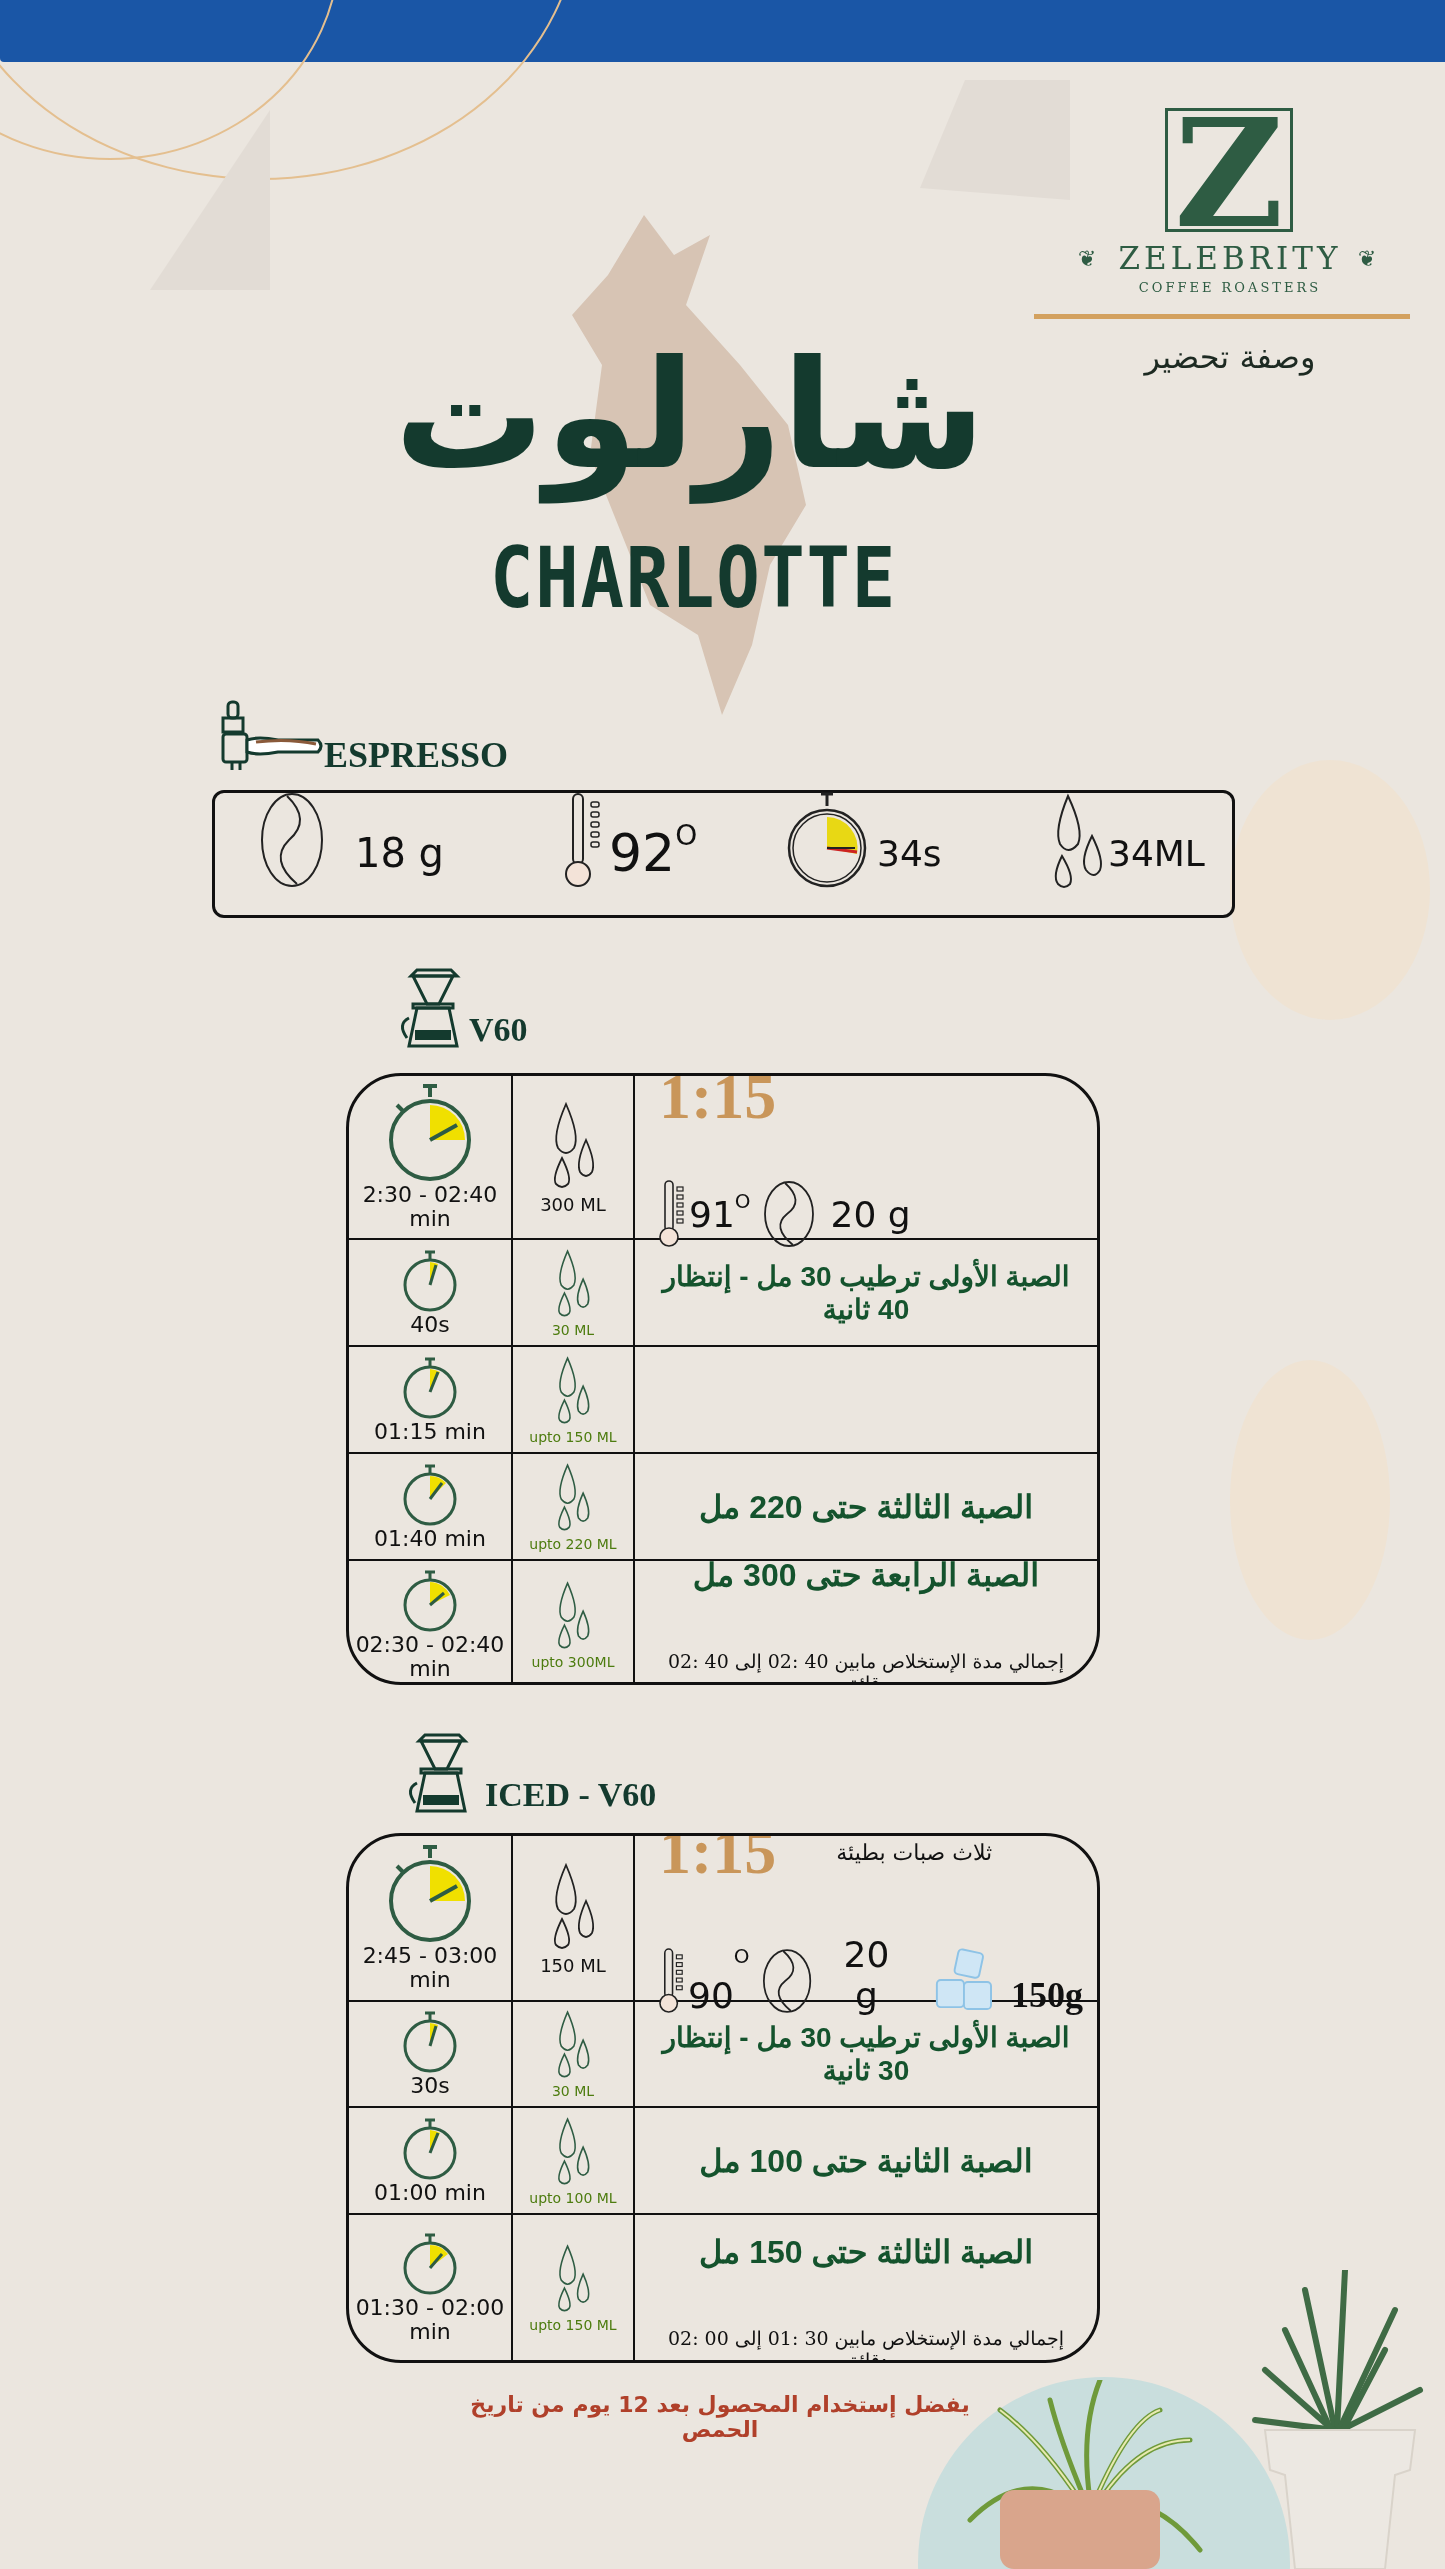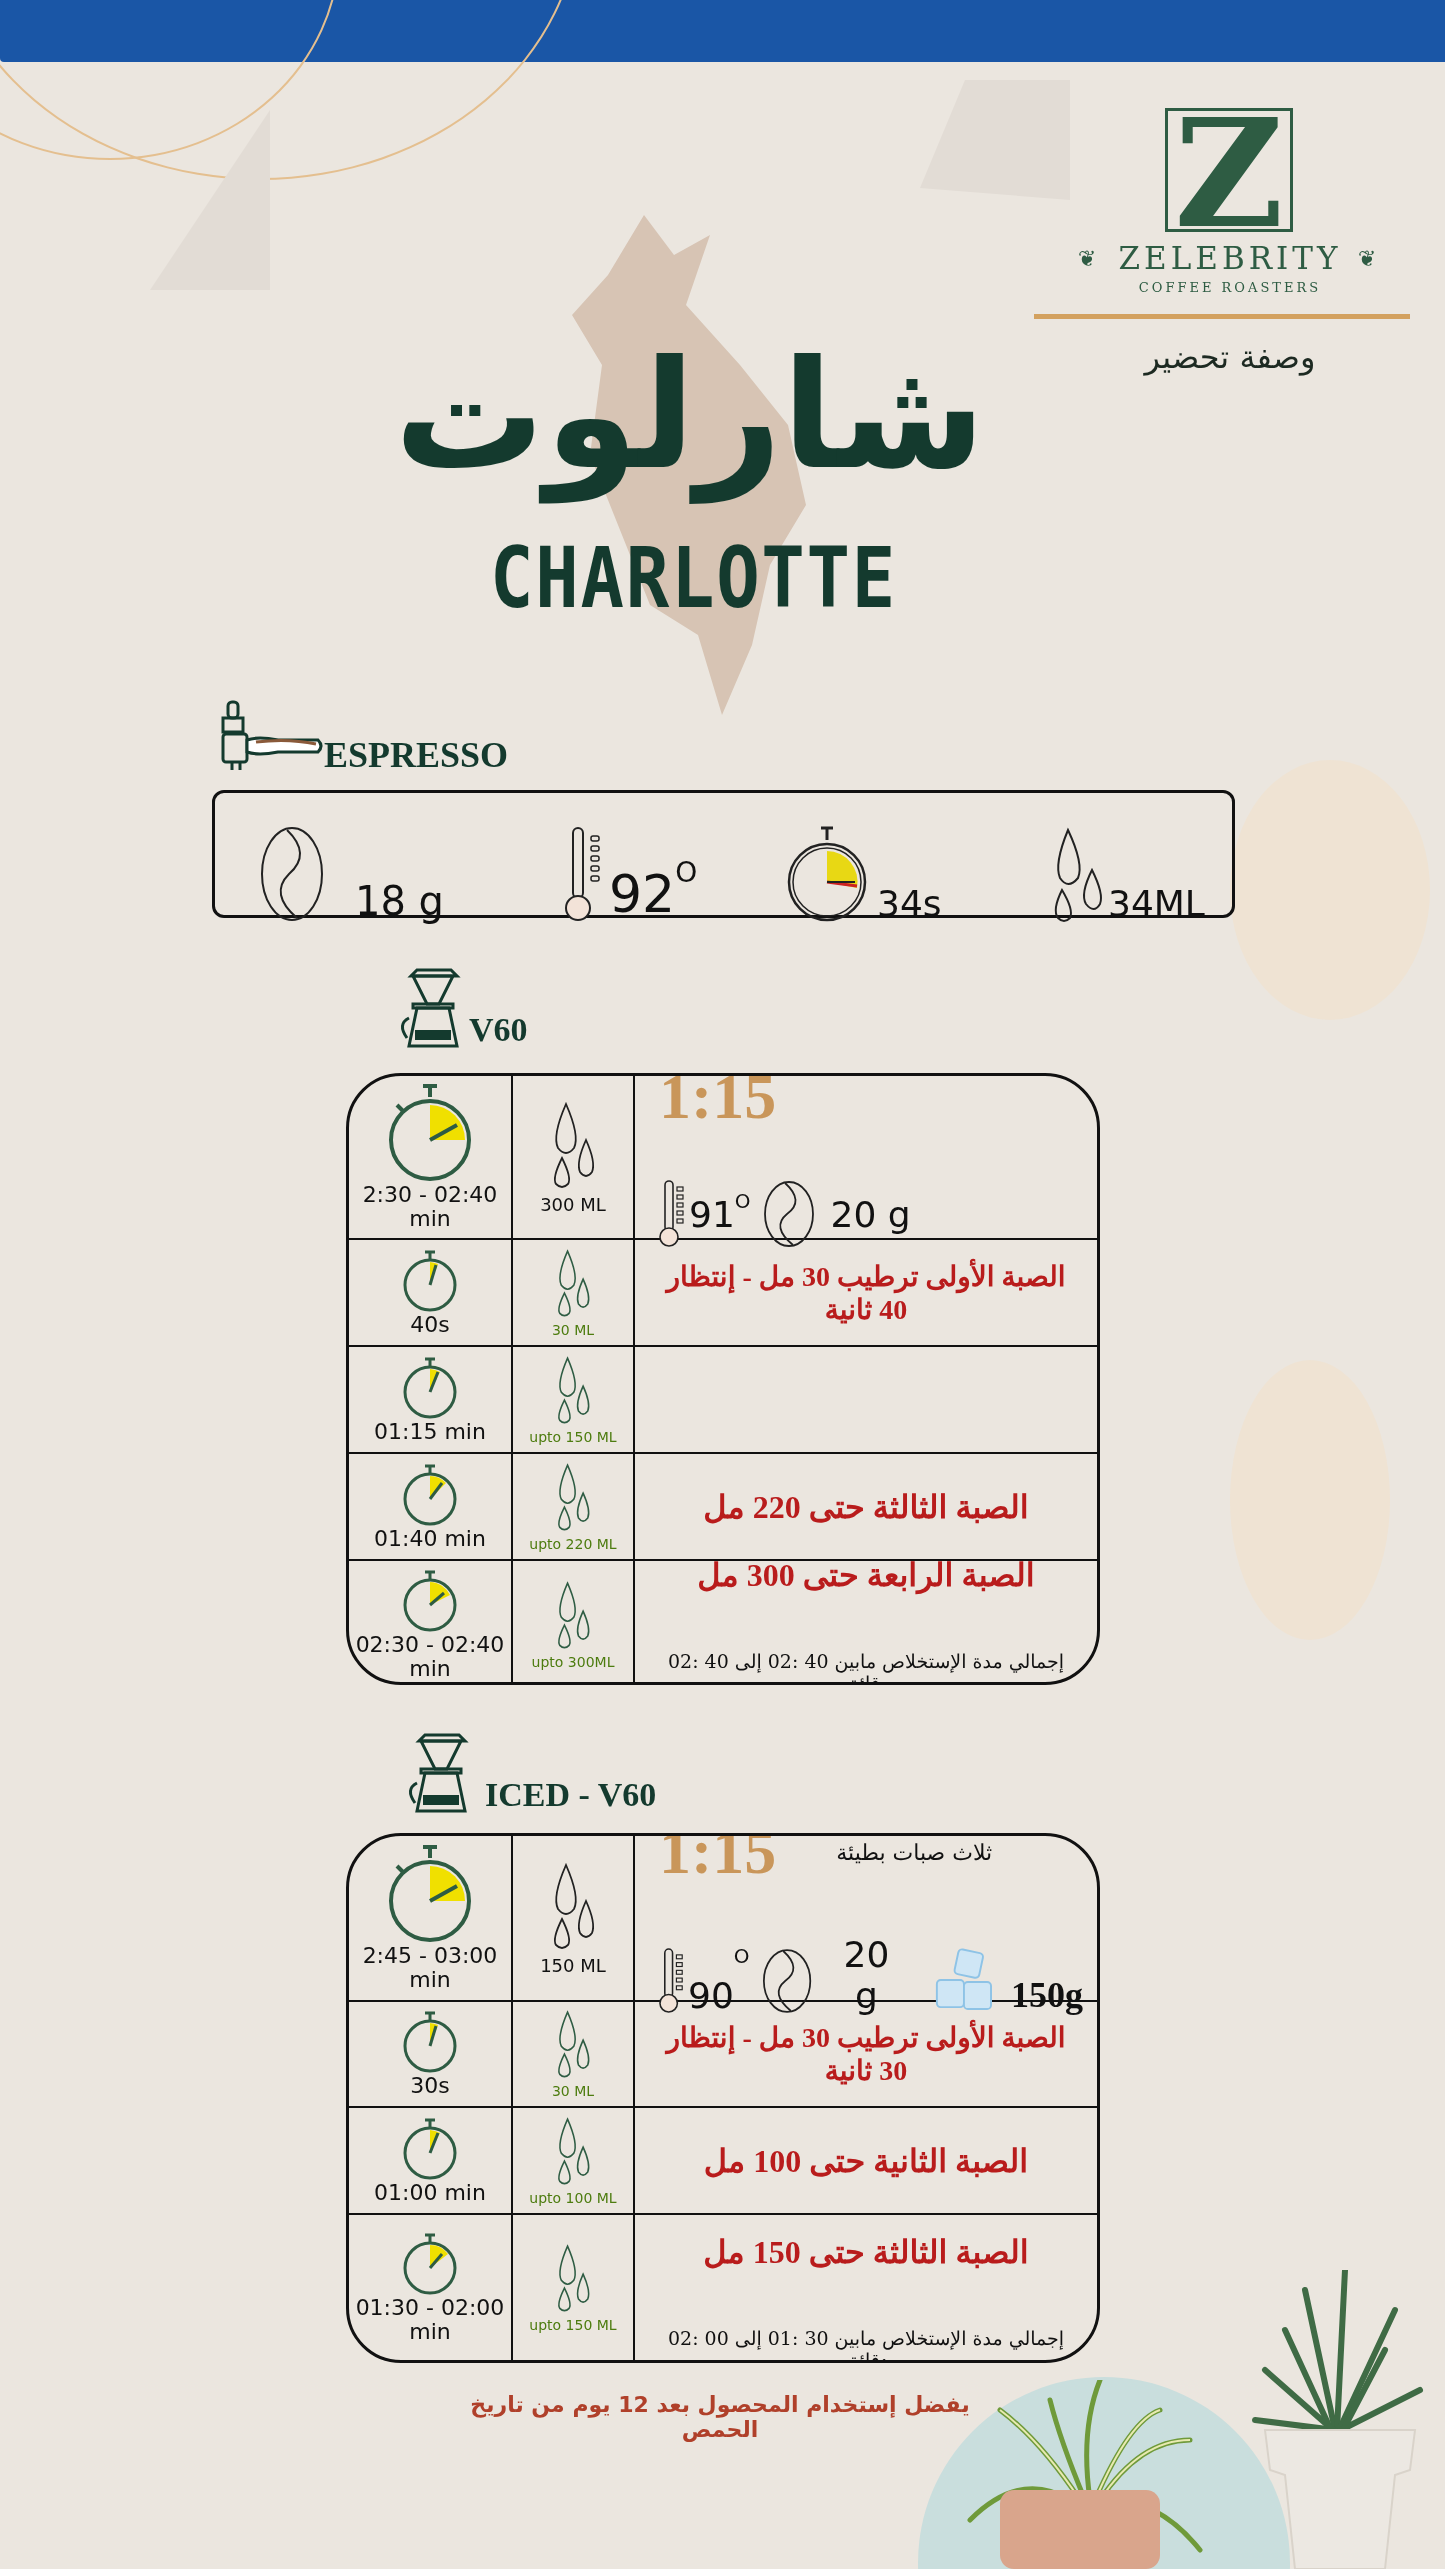--- a/index.html
+++ b/index.html
@@ -63,36 +63,36 @@
   
   .sec-title {
     font-family: "Liberation Serif", serif; font-weight: bold; color: #143a2e;
     font-size: 36px;
   }
   
   .esp-box {
     left: 212px; top: 790px; width: 1023px; height: 128px;
     border: 3px solid #111; border-radius: 12px;
   }
-  .esp-item { top: 0; height: 94px; display: flex; align-items: flex-end; margin-top: 37px; }
+  .esp-item { top: 0; height: 94px; display: flex; align-items: center; }
   .esp-val { font-size: 40px; color: #111; margin-left: 8px; margin-top: 26px; }
   
   .recipe-table {
     position: absolute; left: 346px; width: 754px;
     border: 3px solid #111; border-radius: 55px; overflow: hidden;
   }
   .row { display: flex; border-top: 2px solid #111; }
   .row:first-child { border-top: none; }
   .c1 { width: 164px; border-right: 2px solid #111; display: flex; flex-direction: column; align-items: center; justify-content: center; text-align: center; }
   .c2 { width: 122px; border-right: 2px solid #111; display: flex; flex-direction: column; align-items: center; justify-content: center; text-align: center; }
   .c3 { flex: 1; display: flex; flex-direction: column; align-items: center; justify-content: center; text-align: center; direction: rtl; padding: 8px 14px; gap: 44px; }
   .time-lbl { font-size: 22px; line-height: 24px; color: #111; }
   .ml-lbl { font-size: 18px; color: #111; margin-top: 4px; }
   .ml-sm { font-size: 14px; color: #4d7c0f; margin-top: 4px; }
-  .step-main { font-family: Liberation Serif, serif; font-size: 32px; color: #b91c1c; font-weight: bold; }
+  .step-main { font-family: Liberation Sans, sans-serif; font-size: 32px; color: #14532d; font-weight: bold; }
   .step-sub { font-family: "DejaVu Serif", serif; font-size: 19px; color: #111; margin-top: 12px; }
   .ratio { font-family: "Liberation Serif", serif; font-weight: bold; font-size: 64px; color: #c9965a; line-height: 64px; }
   .param { font-size: 36px; color: #111; }
   .footer-note {
     left: 440px; top: 2392px; width: 560px; text-align: center; direction: rtl;
     font-family: "DejaVu Sans", sans-serif; font-weight: bold; font-size: 22px; color: #b0402a;
   }
 </style>
 </head>
 <body>

